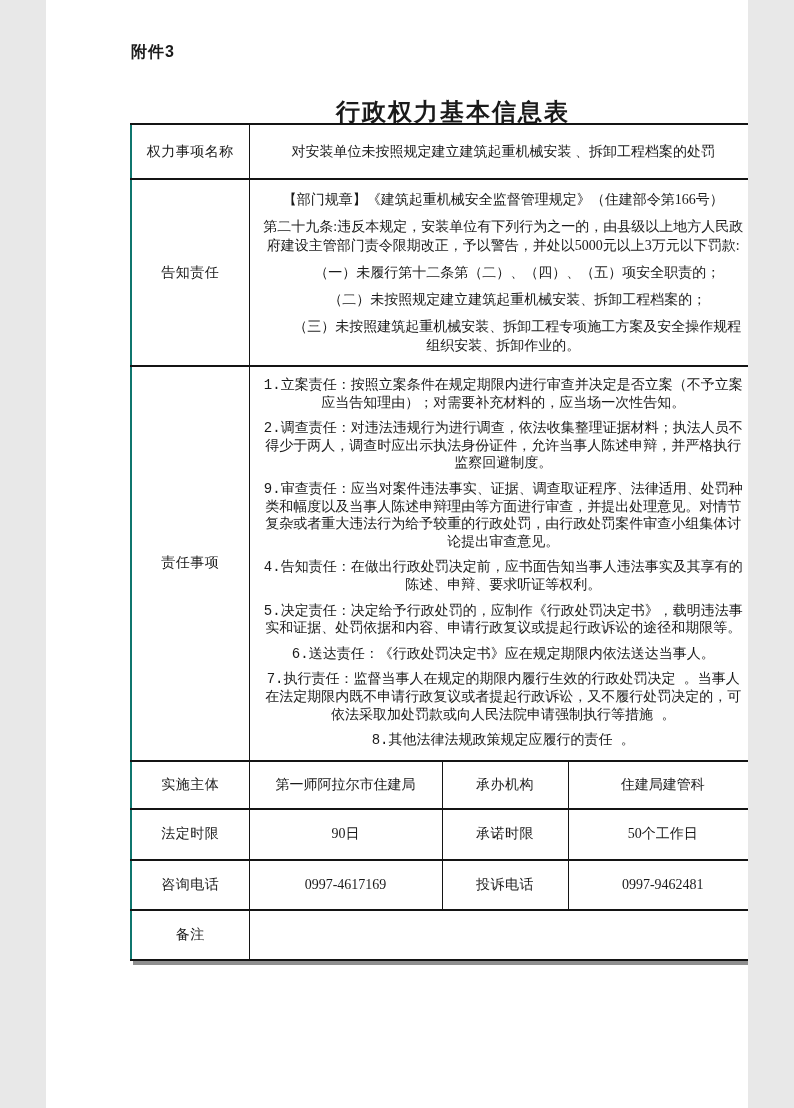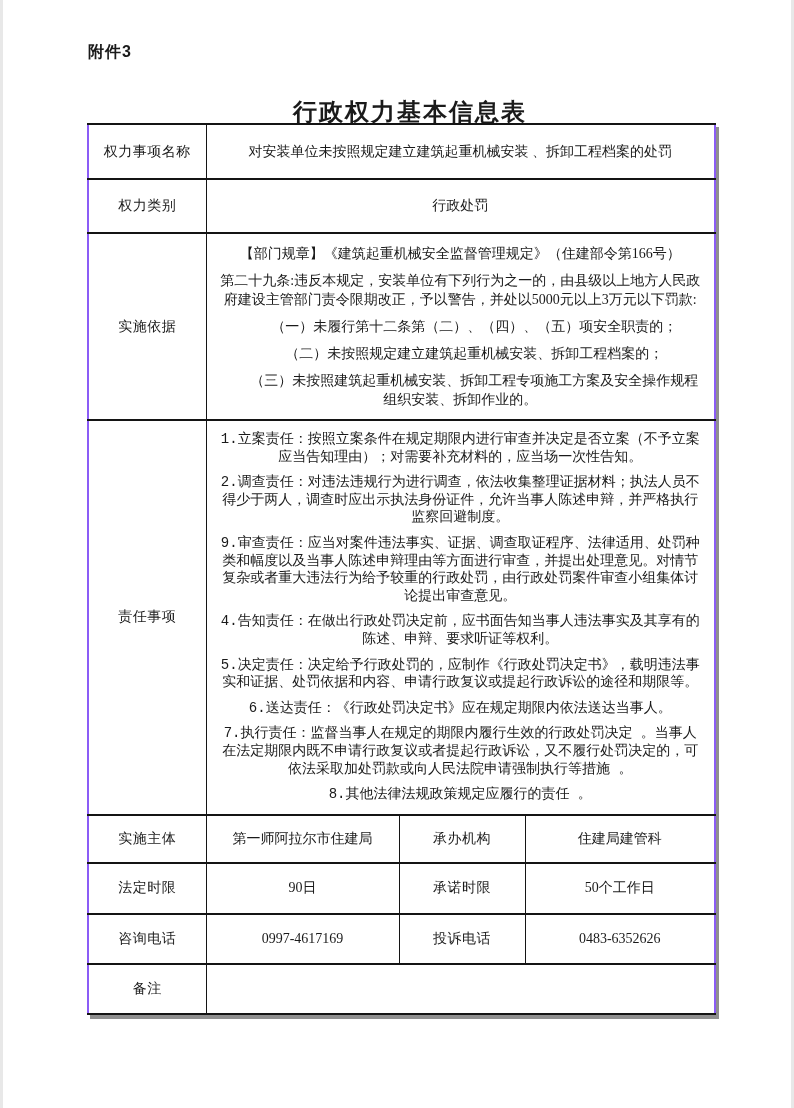--- a/index.html
+++ b/index.html
@@ -1,18 +1,18 @@
 <!DOCTYPE html>
 <html lang="zh"><head>
 <meta charset="utf-8">
 <style>
   html,body{margin:0;padding:0;background:#e8e8e8;}
   .page{
     position:relative;
-    width:788px;height:1108px;
+    width:702px;height:1108px;
     background:#ffffff;
     font-family:"Liberation Serif","DejaVu Serif",serif;
     color:#1a1a1a;
     margin:0 auto;
     overflow:hidden;
   }
   .attachment{
     position:absolute;left:85px;top:42px;
     font-family:"Liberation Sans","DejaVu Sans",sans-serif;
     font-weight:700;font-size:16px;letter-spacing:1px;
@@ -32,21 +32,21 @@
   table.info td{
     border:1px solid #141414;
     border-top:2px solid #141414;
     border-bottom:2px solid #141414;
     padding:2px 4px;
     font-size:14px;
     text-align:center;
     vertical-align:middle;
     overflow:hidden;
   }
-  table.info{border:2px solid #8b5cf6;}
+  table.info{border:2px solid #0f766e;}
   td.lbl{letter-spacing:0.5px;}
   td.val-left{
     text-align:left;
     vertical-align:top;
     padding:5px 8px 4px 4px;
   }
   .val-left p{margin:8px;}
   .basis p{line-height:19px;}
   .duties p{line-height:17.6px;font-family:Liberation Mono, monospace;}
   p.indent{text-indent:2em;}
@@ -70,27 +70,23 @@
       <col style="width:126px">
       <col style="width:190px">
     </colgroup>
     <tbody>
 
       <tr class="r1">
         <td class="lbl">权力事项名称</td>
         <td class="val" colspan="3">对安装单位未按照规定建立建筑起重机械安装 、拆卸工程档案的处罚</td>
       </tr>
 
-      <tr class="r2">
-        <td class="lbl">权力类别</td>
-        <td class="val" colspan="3">行政处罚</td>
-      </tr>
 
       <tr class="r3">
-        <td class="lbl">实施依据</td>
+        <td class="lbl">告知责任</td>
         <td class="val-left basis" colspan="3">
           <p>【部门规章】《建筑起重机械安全监督管理规定》（住建部令第166号）</p>
           <p>第二十九条:违反本规定，安装单位有下列行为之一的，由县级以上地方人民政府建设主管部门责令限期改正，予以警告，并处以5000元以上3万元以下罚款:</p>
           <p class="indent">（一）未履行第十二条第（二）、（四）、（五）项安全职责的；</p>
           <p class="indent">（二）未按照规定建立建筑起重机械安装、拆卸工程档案的；</p>
           <p class="indent">（三）未按照建筑起重机械安装、拆卸工程专项施工方案及安全操作规程组织安装、拆卸作业的。</p>
         </td>
       </tr>
 
       <tr class="r4">
@@ -120,21 +116,21 @@
         <td class="lbl">法定时限</td>
         <td class="val">90日</td>
         <td class="lbl">承诺时限</td>
         <td class="val">50个工作日</td>
       </tr>
 
       <tr class="r9">
         <td class="lbl">咨询电话</td>
         <td class="val">0997-4617169</td>
         <td class="lbl">投诉电话</td>
-        <td class="val">0483-6352626</td>
+        <td class="val">0997-9462481</td>
       </tr>
 
       <tr class="r10">
         <td class="lbl">备注</td>
         <td class="val" colspan="3"></td>
       </tr>
 
     </tbody>
   </table>
 </div>

